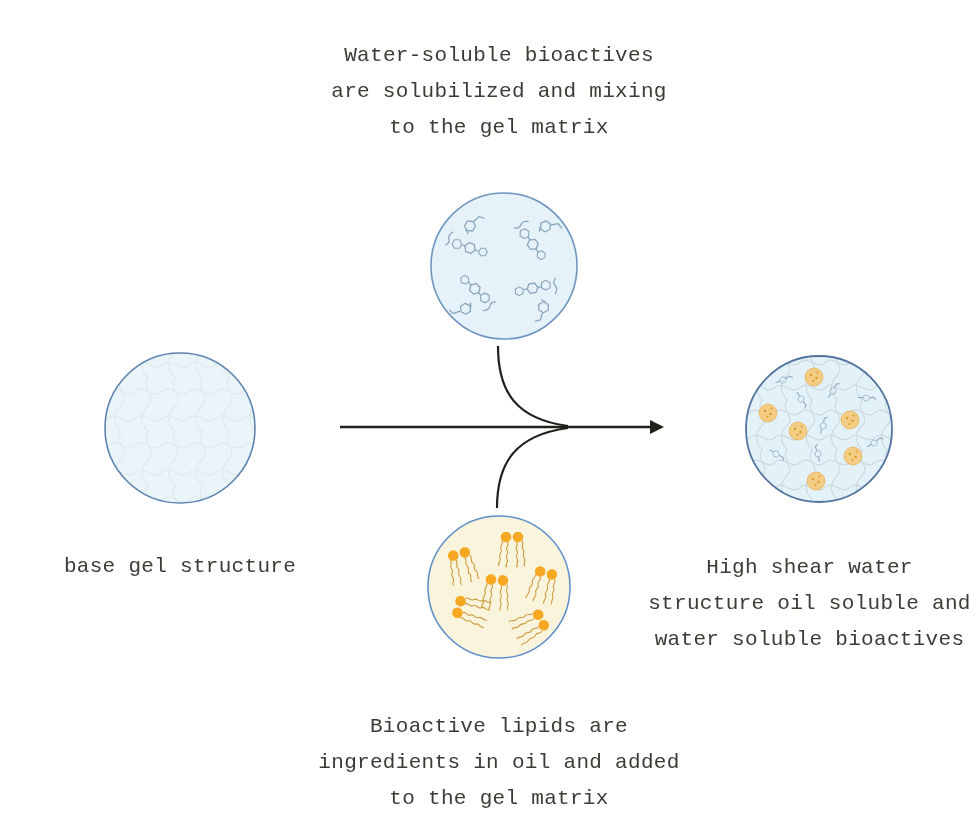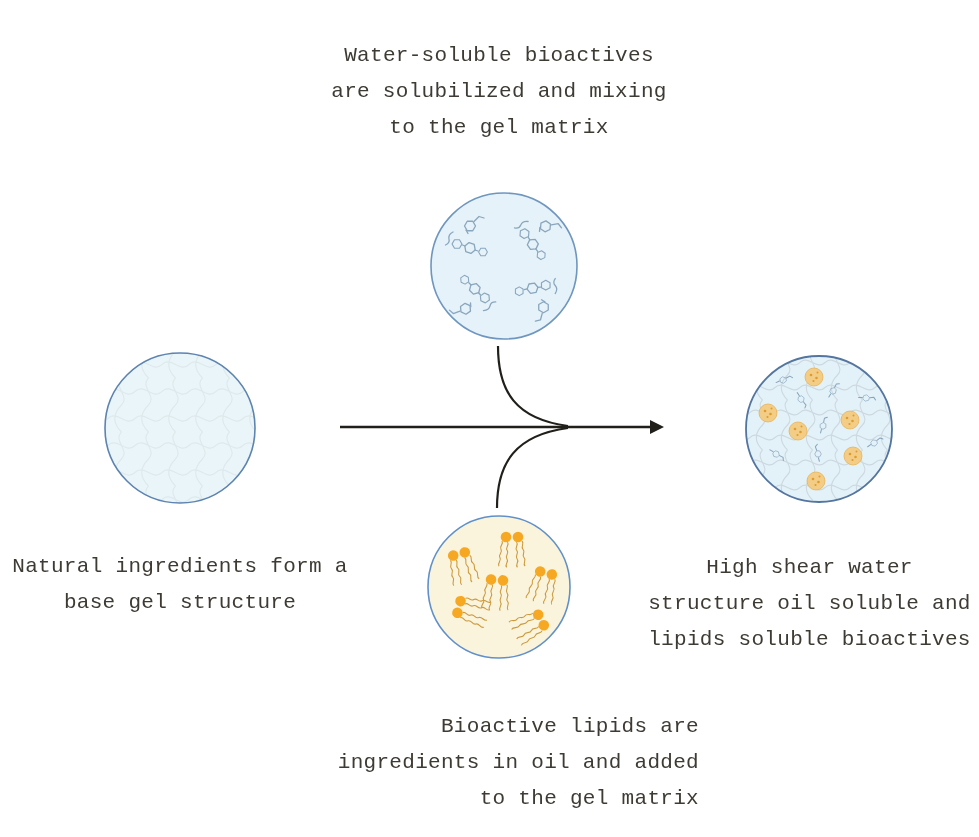--- a/index.html
+++ b/index.html
@@ -8,21 +8,21 @@
     font-family:Liberation Mono, monospace;overflow:hidden;
   }
   .art{position:absolute;left:0;top:0;}
   .label{
     position:absolute;text-align:center;color:#3e3b34;
     font-size:21px;line-height:36px;letter-spacing:.3px;
   }
   .label-top{left:299px;top:38px;width:400px;}
   .label-left{left:0px;top:549px;width:360px;}
   .label-right{left:640px;top:550px;width:339px;}
-  .label-bottom{left:299px;top:709px;width:400px;text-align:right;}
+  .label-bottom{left:299px;top:709px;width:400px;}
 </style>
 </head>
 <body>
 
 <div class="canvas">
 
   <svg class="art" width="979" height="837" viewBox="0 0 979 837">
     <defs>
       <pattern id="meshL" width="54" height="54" patternUnits="userSpaceOnUse">
         <path d="M0,13.5 C9,4.5 18,22.5 27,13.5 S45,22.5 54,13.5
@@ -127,28 +127,27 @@
     </g>
   </svg>
 
   <div class="label label-top">
     <div>Water-soluble bioactives</div>
     <div>are solubilized and mixing</div>
     <div>to the gel matrix</div>
   </div>
 
   <div class="label label-left">
-    <div>Natural ingredients form a</div>
     <div>base gel structure</div>
   </div>
 
   <div class="label label-right">
     <div>High shear water</div>
     <div>structure oil soluble and</div>
-    <div>lipids soluble bioactives</div>
+    <div>water soluble bioactives</div>
   </div>
 
   <div class="label label-bottom">
     <div>Bioactive lipids are</div>
     <div>ingredients in oil and added</div>
     <div>to the gel matrix</div>
   </div>
 
 </div>
 

